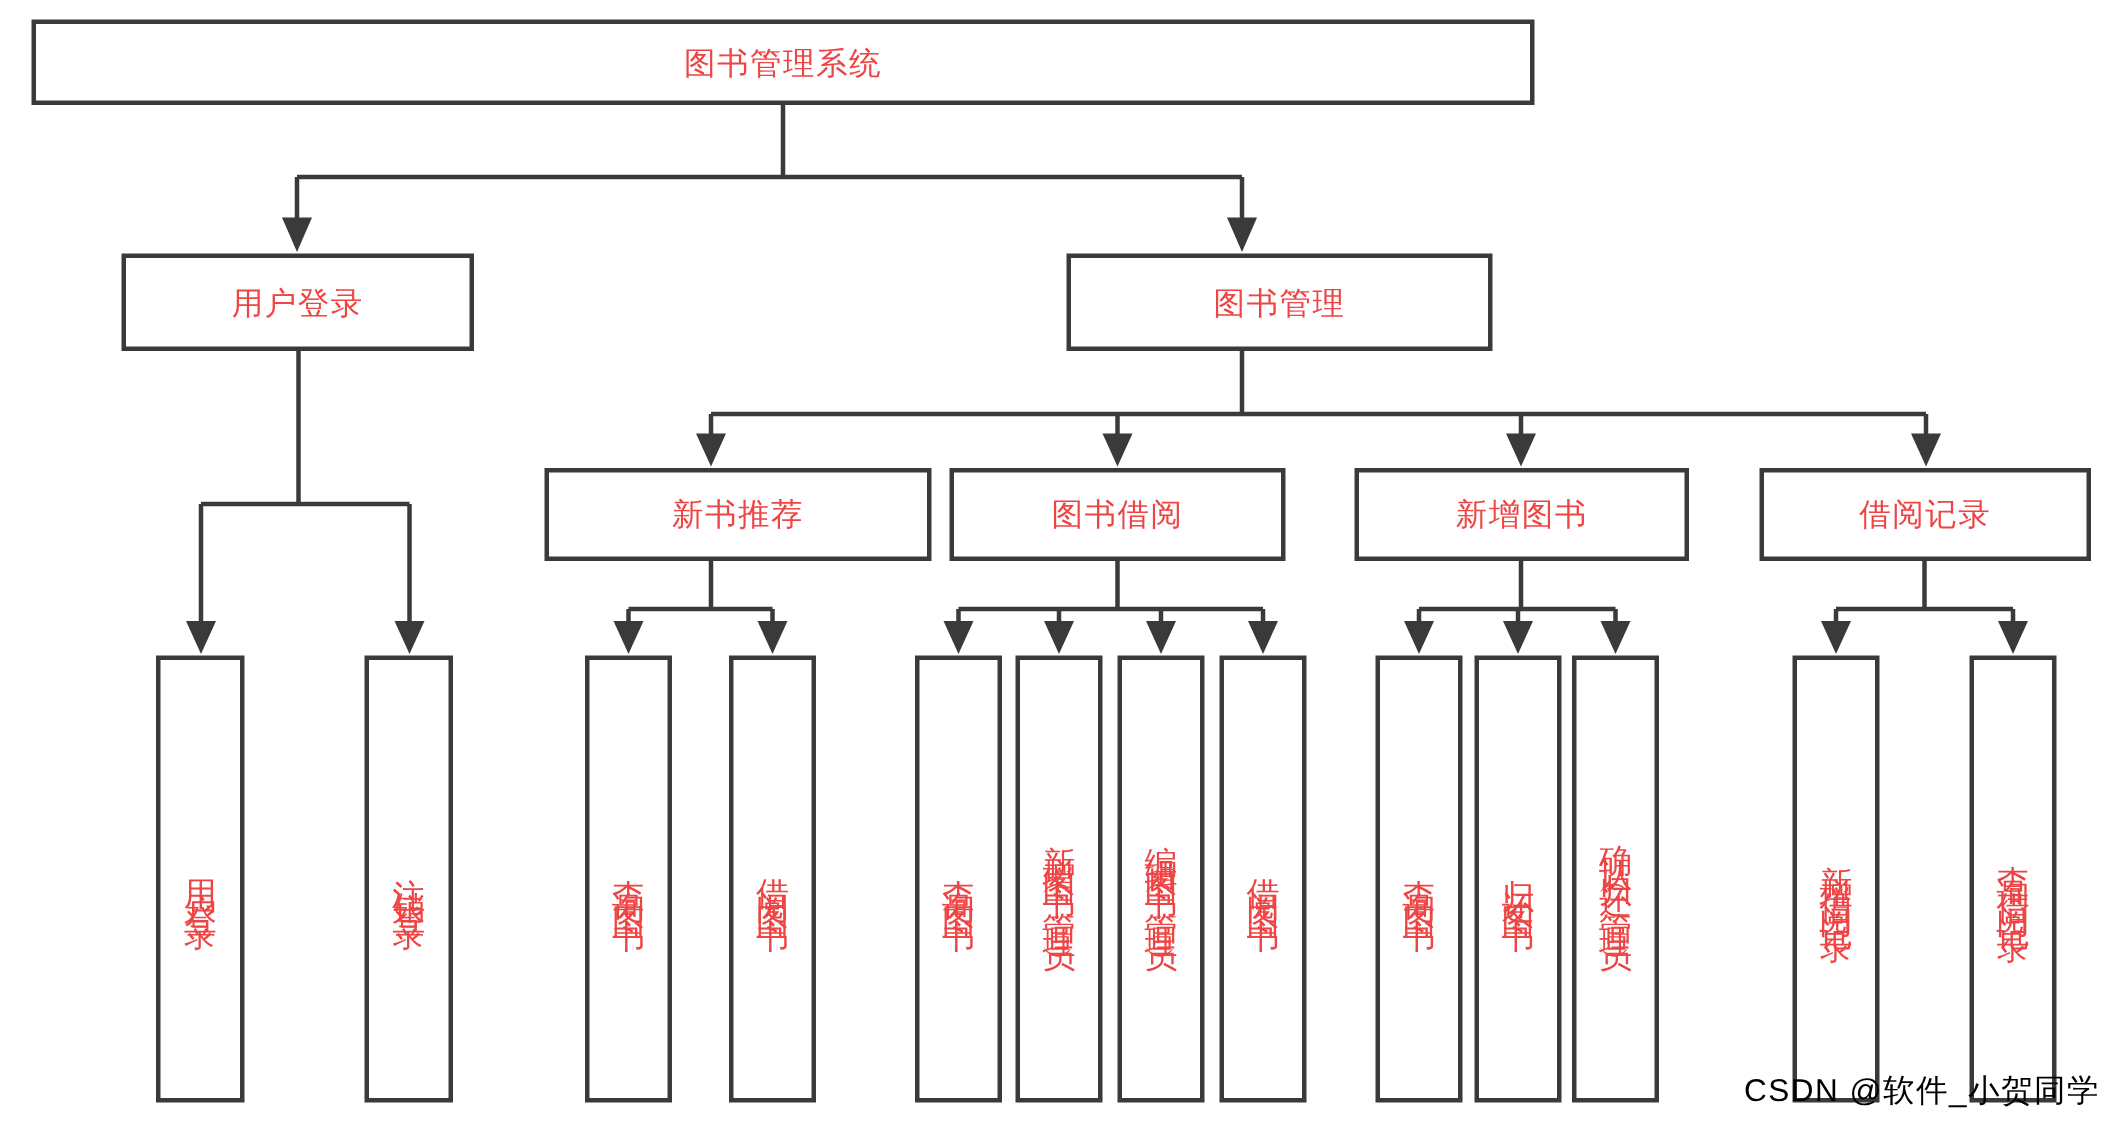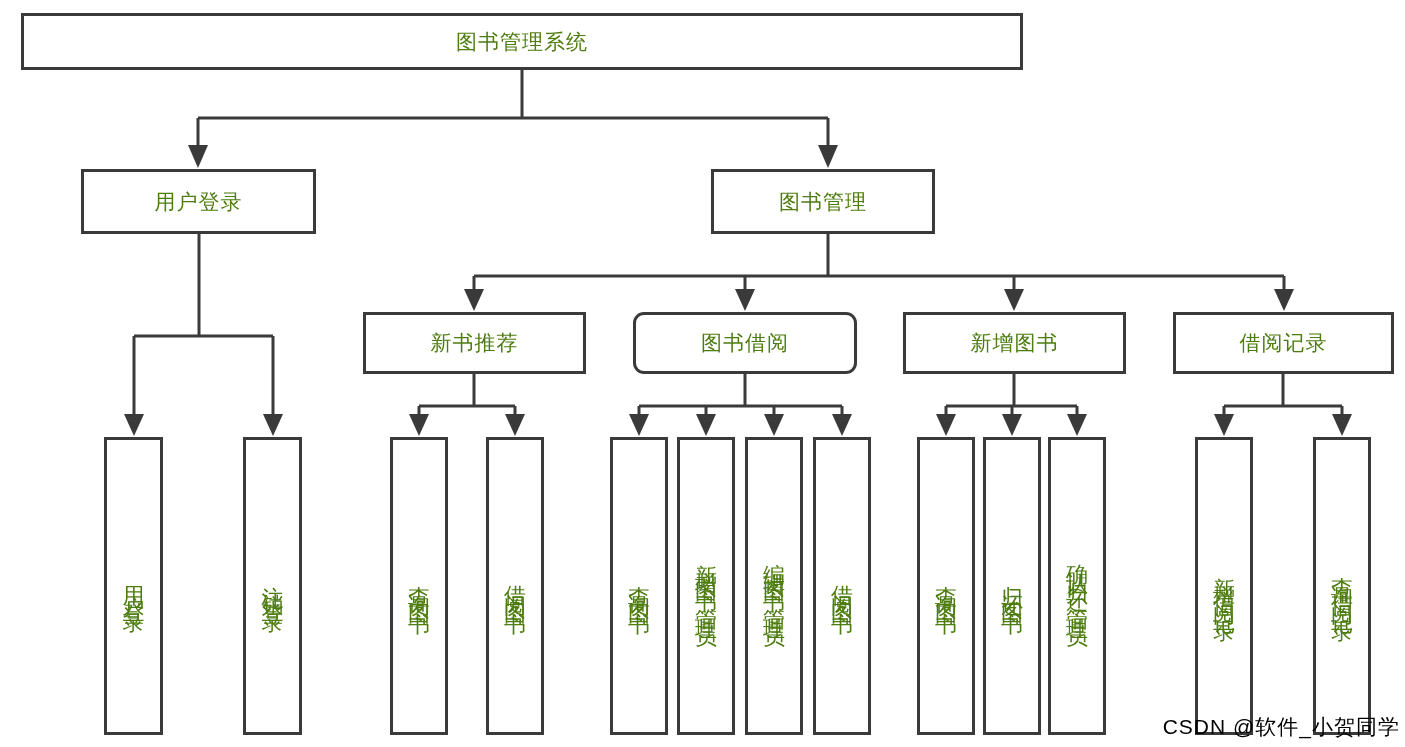--- a/index.html
+++ b/index.html
@@ -24,21 +24,21 @@
     pointer-events: none;
   }
   .node {
     position: absolute;
     box-sizing: border-box;
     border: 3px solid #3a3a3a;
     background: #ffffff;
     display: flex;
     align-items: center;
     justify-content: center;
-    color: #4d7c0f;
+    color: #ef4444;
   }
   .node.h {
     font-size: 21px;
     letter-spacing: 1px;
     white-space: nowrap;
   }
   .node.v {
     font-size: 22px;
   }
   .node.v .vtext {
@@ -138,28 +138,28 @@
     </g>
   </svg>
 
   <div class="node h" style="left:21px; top:13px; width:1002px; height:57px;">
     <span>图书管理系统</span>
   </div>
 
   <div class="node h" style="left:81px; top:169px; width:235px; height:65px;">
     <span>用户登录</span>
   </div>
-  <div class="node h" style="left:711px; top:169px; width:224px; height:65px;">
+  <div class="node h" style="left:711px; top:169px; width:284px; height:65px;">
     <span>图书管理</span>
   </div>
 
-  <div class="node h" style="left:363px; top:312px; width:223px; height:62px;text-align:right;">
+  <div class="node h" style="left:363px; top:312px; width:258px; height:62px;text-align:right;">
     <span>新书推荐</span>
   </div>
-  <div class="node h" style="left:633px; top:312px; width:224px; height:62px;border-radius:11px;">
+  <div class="node h" style="left:633px; top:312px; width:224px; height:62px;">
     <span>图书借阅</span>
   </div>
   <div class="node h" style="left:903px; top:312px; width:223px; height:62px;">
     <span>新增图书</span>
   </div>
   <div class="node h" style="left:1173px; top:312px; width:221px; height:62px;">
     <span>借阅记录</span>
   </div>
 
   <div class="node v" style="left:104px; top:437px; width:59px; height:298px;">

